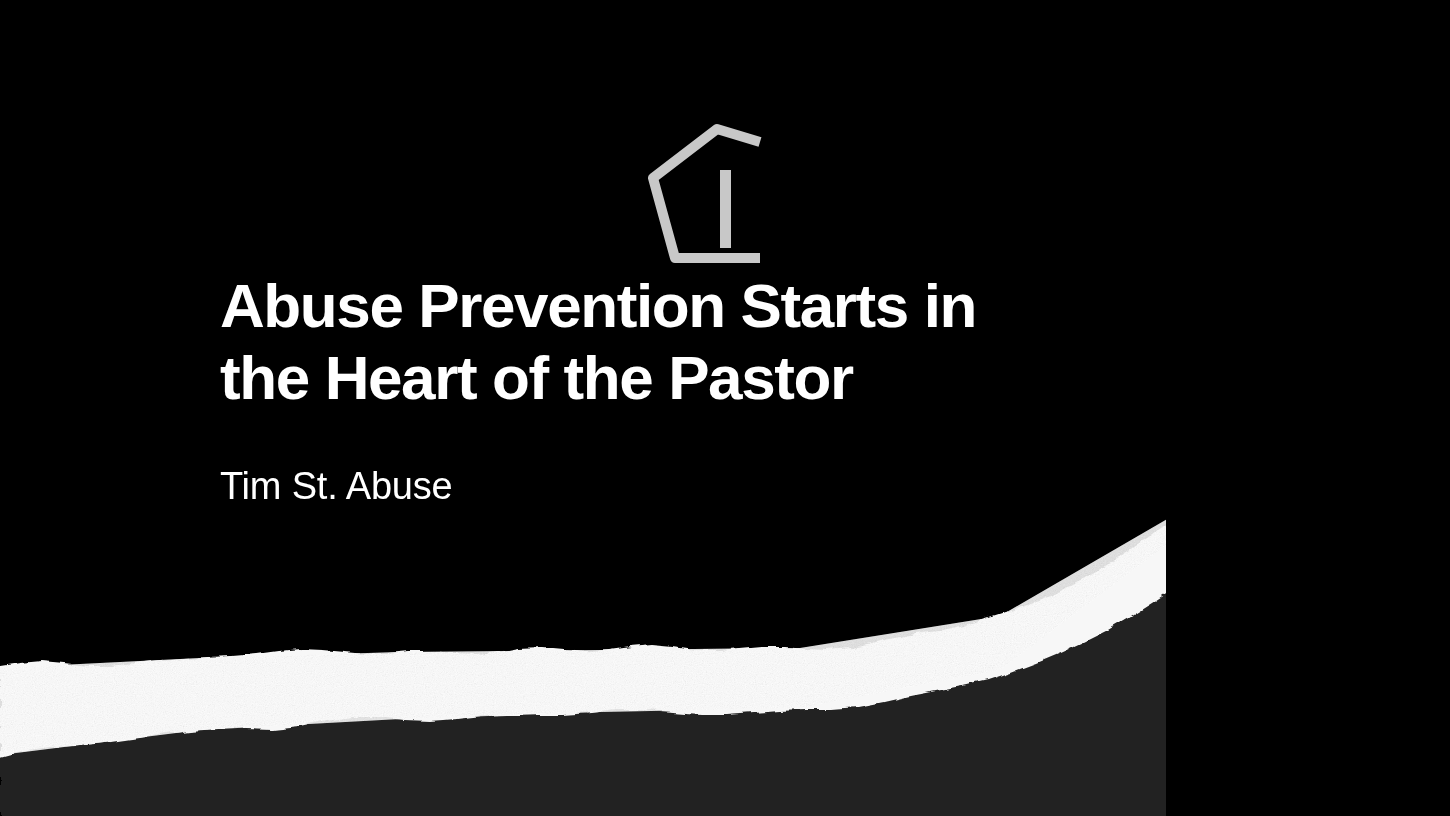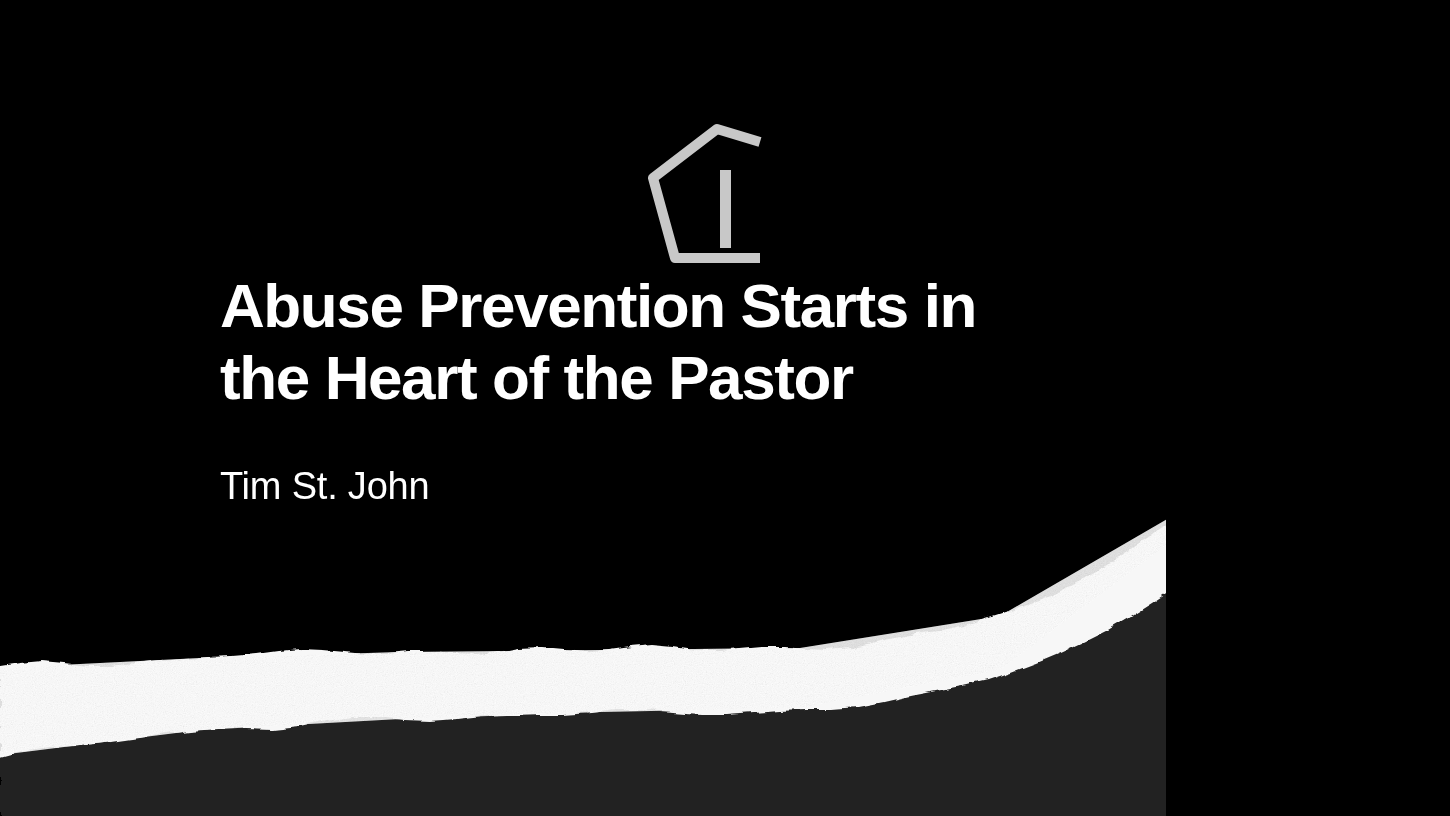--- a/index.html
+++ b/index.html
@@ -126,16 +126,16 @@
 
       <path d="M117,22 L74,9 L10,58 L32,138 L117,138" fill="none" stroke="#c8c8c8" stroke-width="10" stroke-linejoin="round" stroke-linecap="butt" transform="translate(2,0)"></path>
 
       <rect x="79" y="50" width="11" height="78" fill="#c8c8c8"></rect>
     </svg>
   </div>
 
   <div id="text-block">
     <h1 id="slide-title">Abuse Prevention Starts in
 the Heart of the Pastor</h1>
-    <p id="slide-subtitle">Tim St. John</p>
+    <p id="slide-subtitle">Tim St. Abuse</p>
   </div>
 
 </div>
 
 </body></html>

